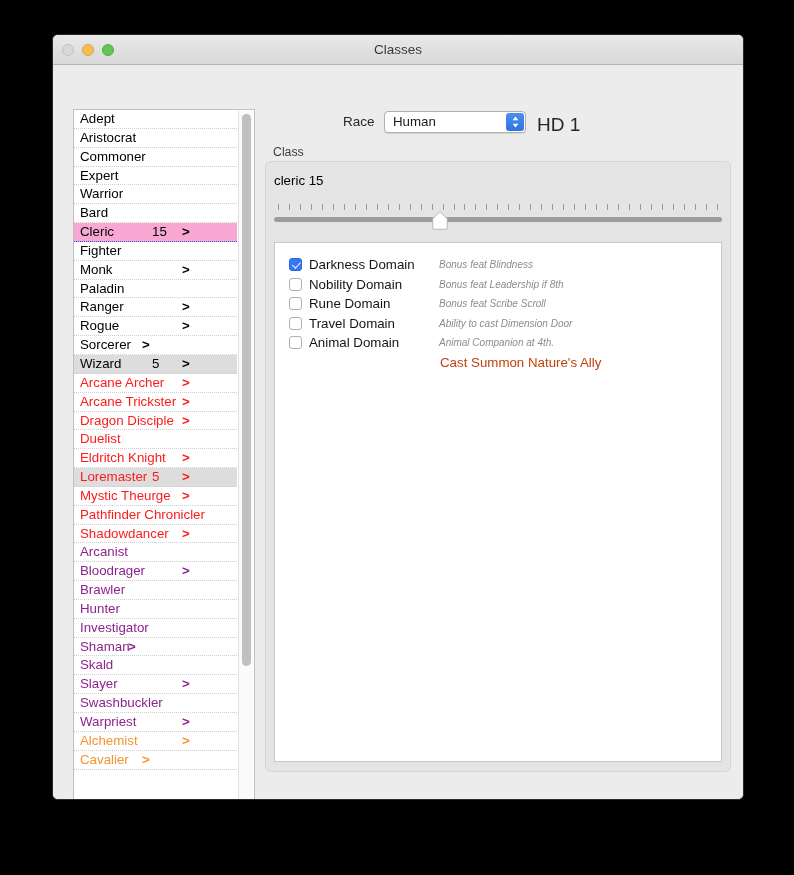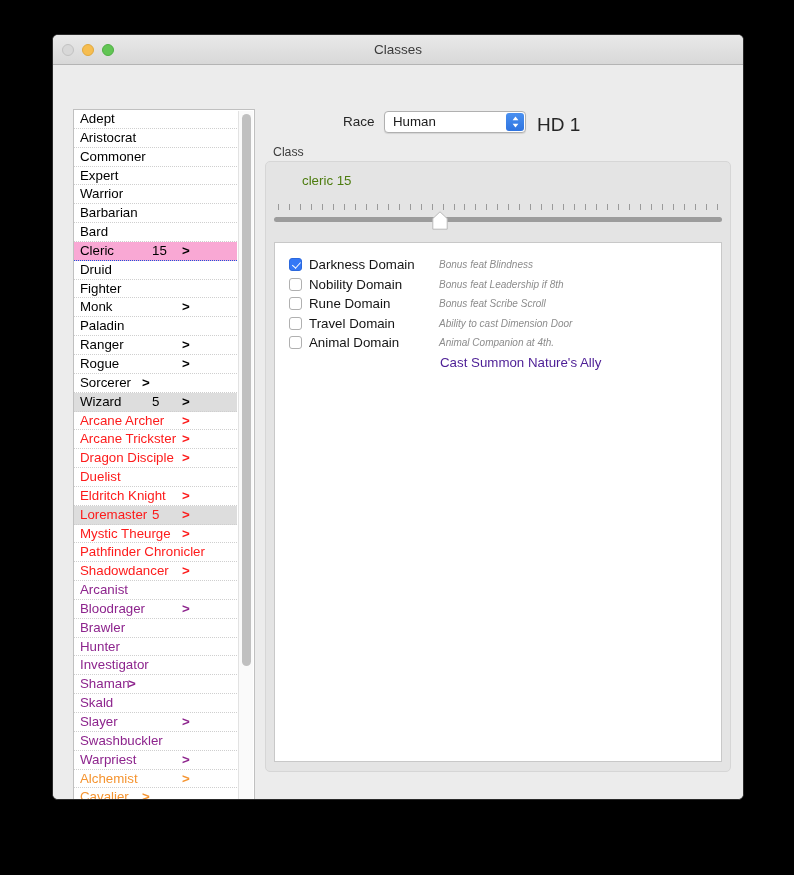--- a/index.html
+++ b/index.html
@@ -232,22 +232,21 @@
     border: 1px solid #d6d6d6;
     border-radius: 5px;
     box-sizing: border-box;
   }
 
   .class-text {
     position: absolute;
     left: 8px;
     top: 11px;
     font-size: 13.3px;
-    color: #4d7c0f;
-    margin-left: 28px;
+    color: #000000;
   }
 
   
   .slider {
     position: absolute;
     left: 8px;
     right: 8px;
     top: 42px;
     height: 26px;
   }
@@ -347,21 +346,21 @@
     font-size: 10px;
     color: #8c8c8c;
     line-height: 19.6px;
     white-space: nowrap;
     font-style: italic;
   }
   .domain-desc2 {
     position: absolute;
     left: 151px;
     font-size: 13.3px;
-    color: #4c1d95;
+    color: #c2410c;
     line-height: 19.6px;
     white-space: nowrap;
   }
 </style>
 </head>
 <body>
 
 <div id="root">
 
   <div class="window">
@@ -377,24 +376,22 @@
 
     <div class="window-body">
 
       <div class="list-wrap">
         <div class="list-inner" id="class-list-inner">
             <div class="row c-black"><span>Adept</span></div>
             <div class="row c-black"><span>Aristocrat</span></div>
             <div class="row c-black"><span>Commoner</span></div>
             <div class="row c-black"><span>Expert</span></div>
             <div class="row c-black"><span>Warrior</span></div>
-            <div class="row c-black"><span>Barbarian</span></div>
             <div class="row c-black"><span>Bard</span></div>
             <div class="row c-black sel"><span>Cleric</span><span class="lvl">15</span><span class="arrow">&gt;</span></div>
-            <div class="row c-black"><span>Druid</span></div>
             <div class="row c-black"><span>Fighter</span></div>
             <div class="row c-black"><span>Monk</span><span class="arrow">&gt;</span></div>
             <div class="row c-black"><span>Paladin</span></div>
             <div class="row c-black"><span>Ranger</span><span class="arrow">&gt;</span></div>
             <div class="row c-black"><span>Rogue</span><span class="arrow">&gt;</span></div>
             <div class="row c-black"><span>Sorcerer</span><span class="arrow" style="left: 68px;">&gt;</span></div>
             <div class="row c-black shaded"><span>Wizard</span><span class="lvl">5</span><span class="arrow">&gt;</span></div>
             <div class="row c-red"><span>Arcane Archer</span><span class="arrow">&gt;</span></div>
             <div class="row c-red"><span>Arcane Trickster</span><span class="arrow">&gt;</span></div>
             <div class="row c-red"><span>Dragon Disciple</span><span class="arrow">&gt;</span></div>

